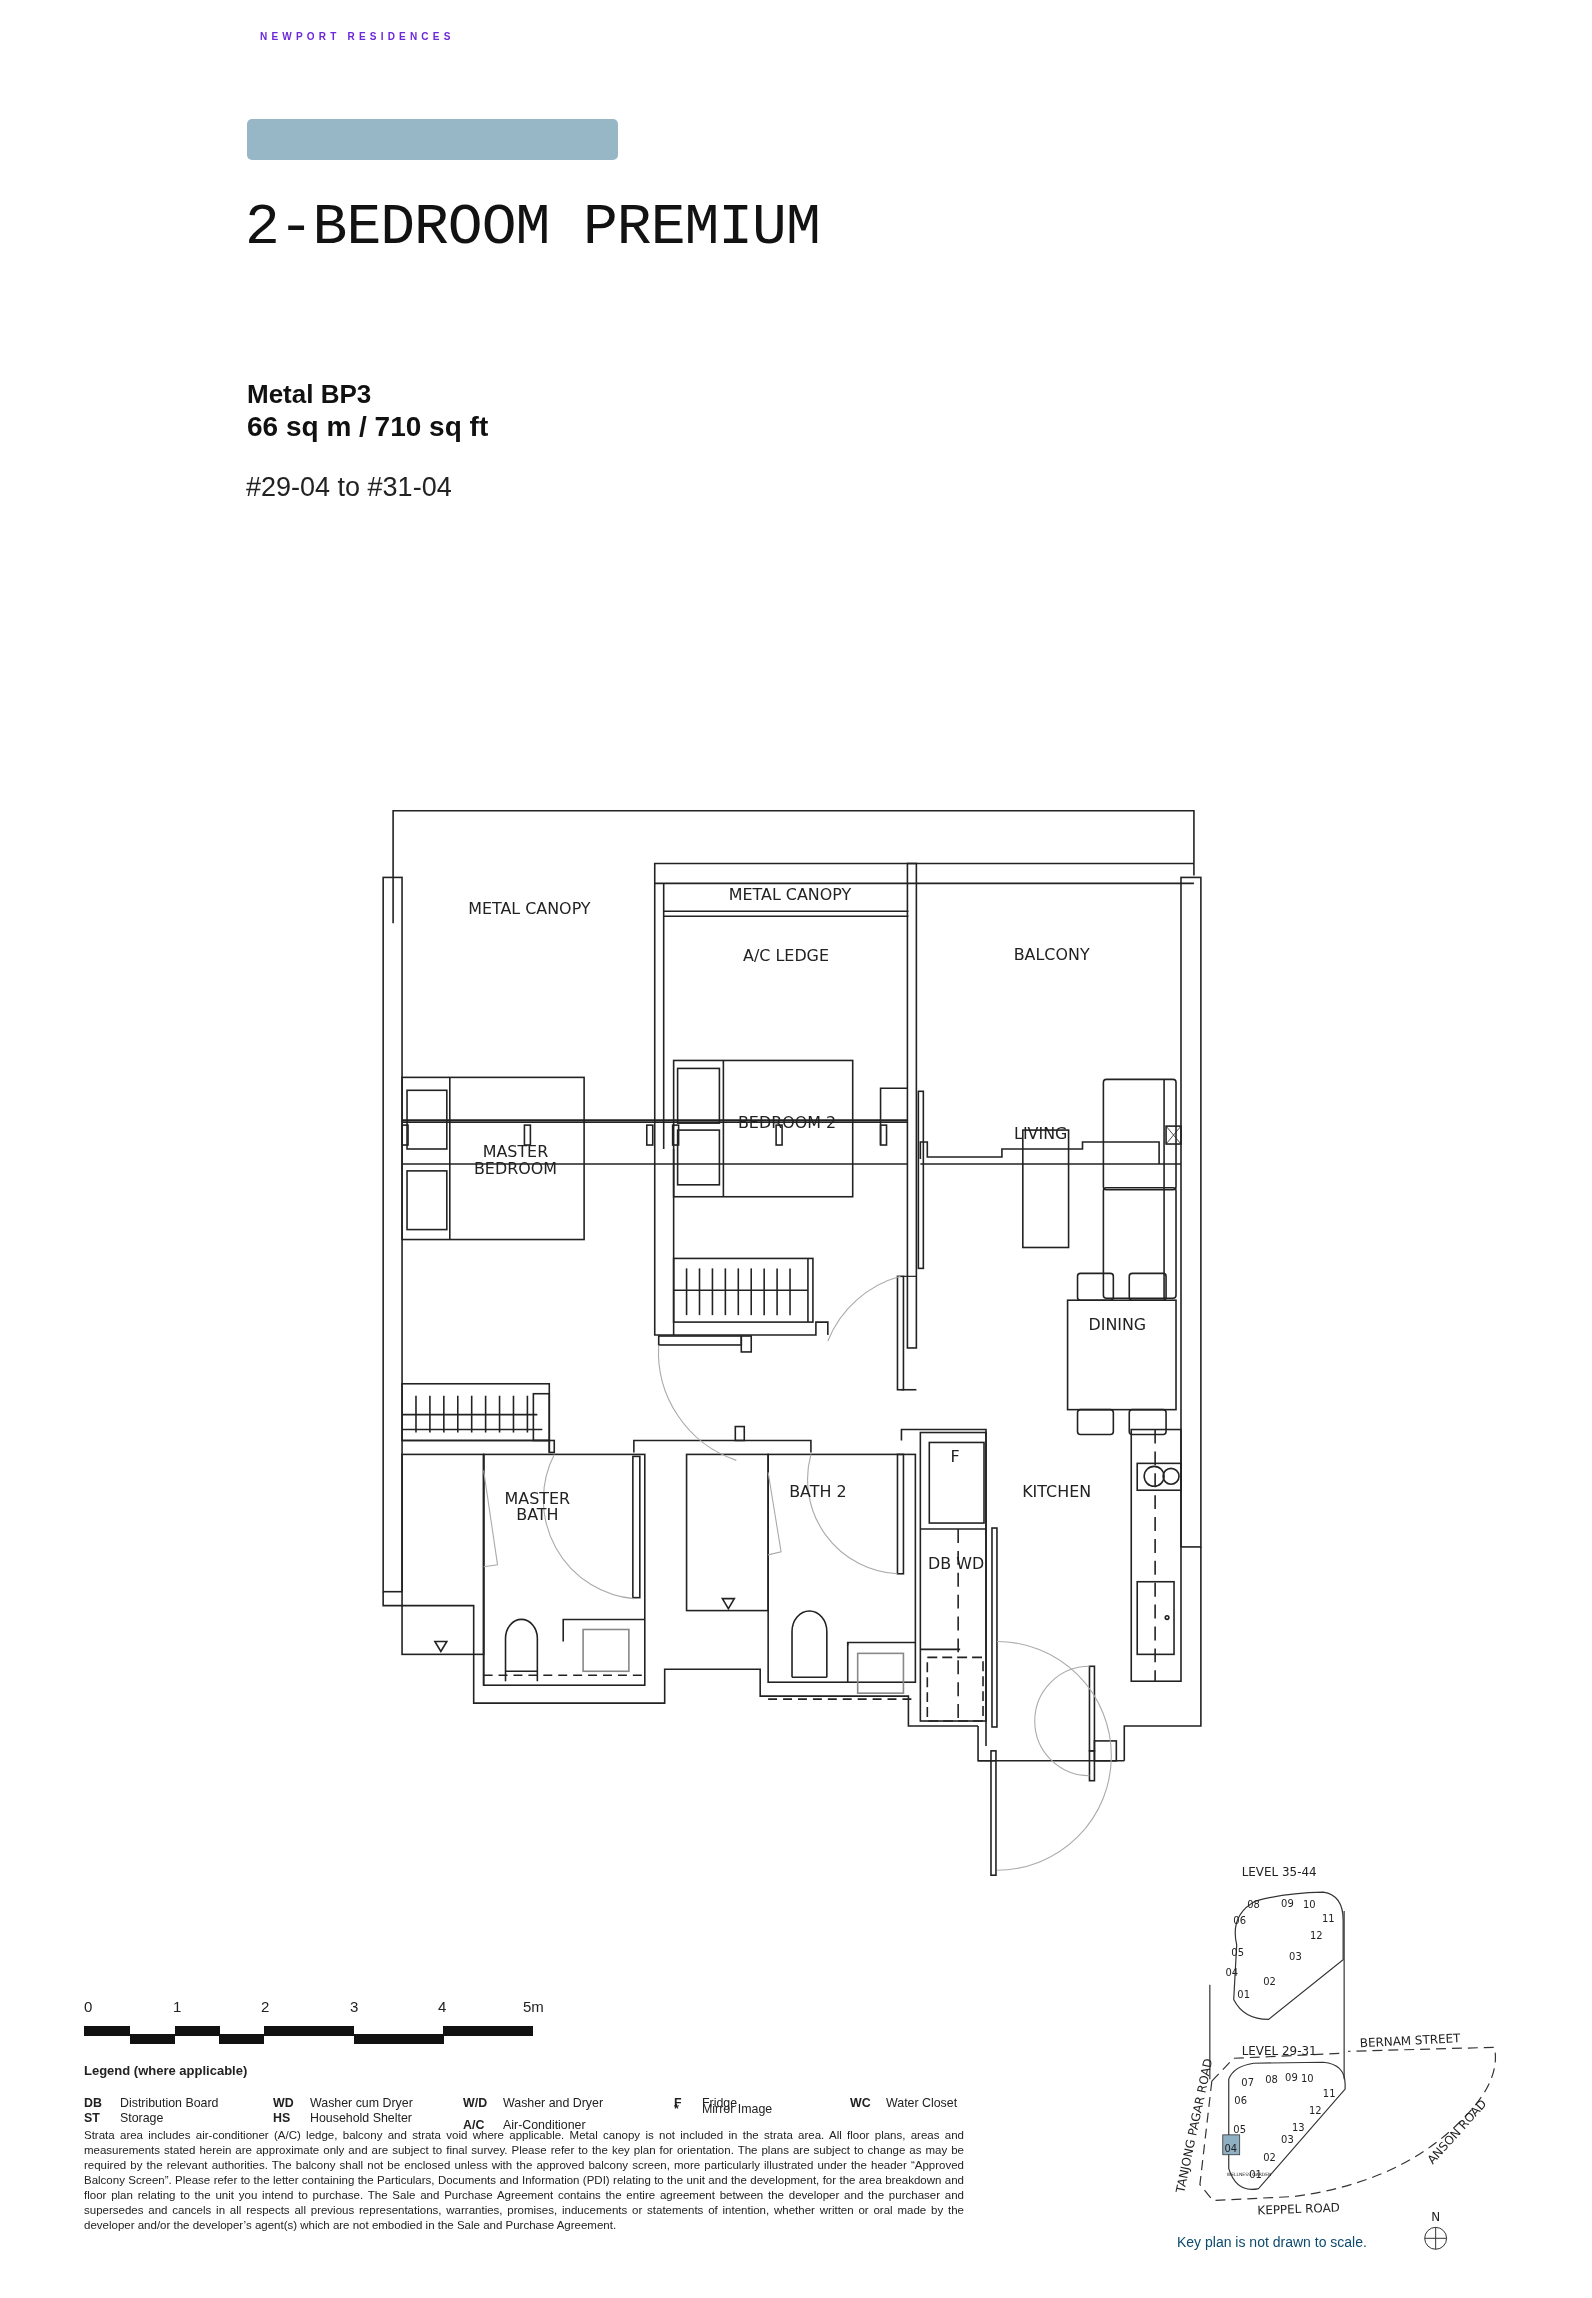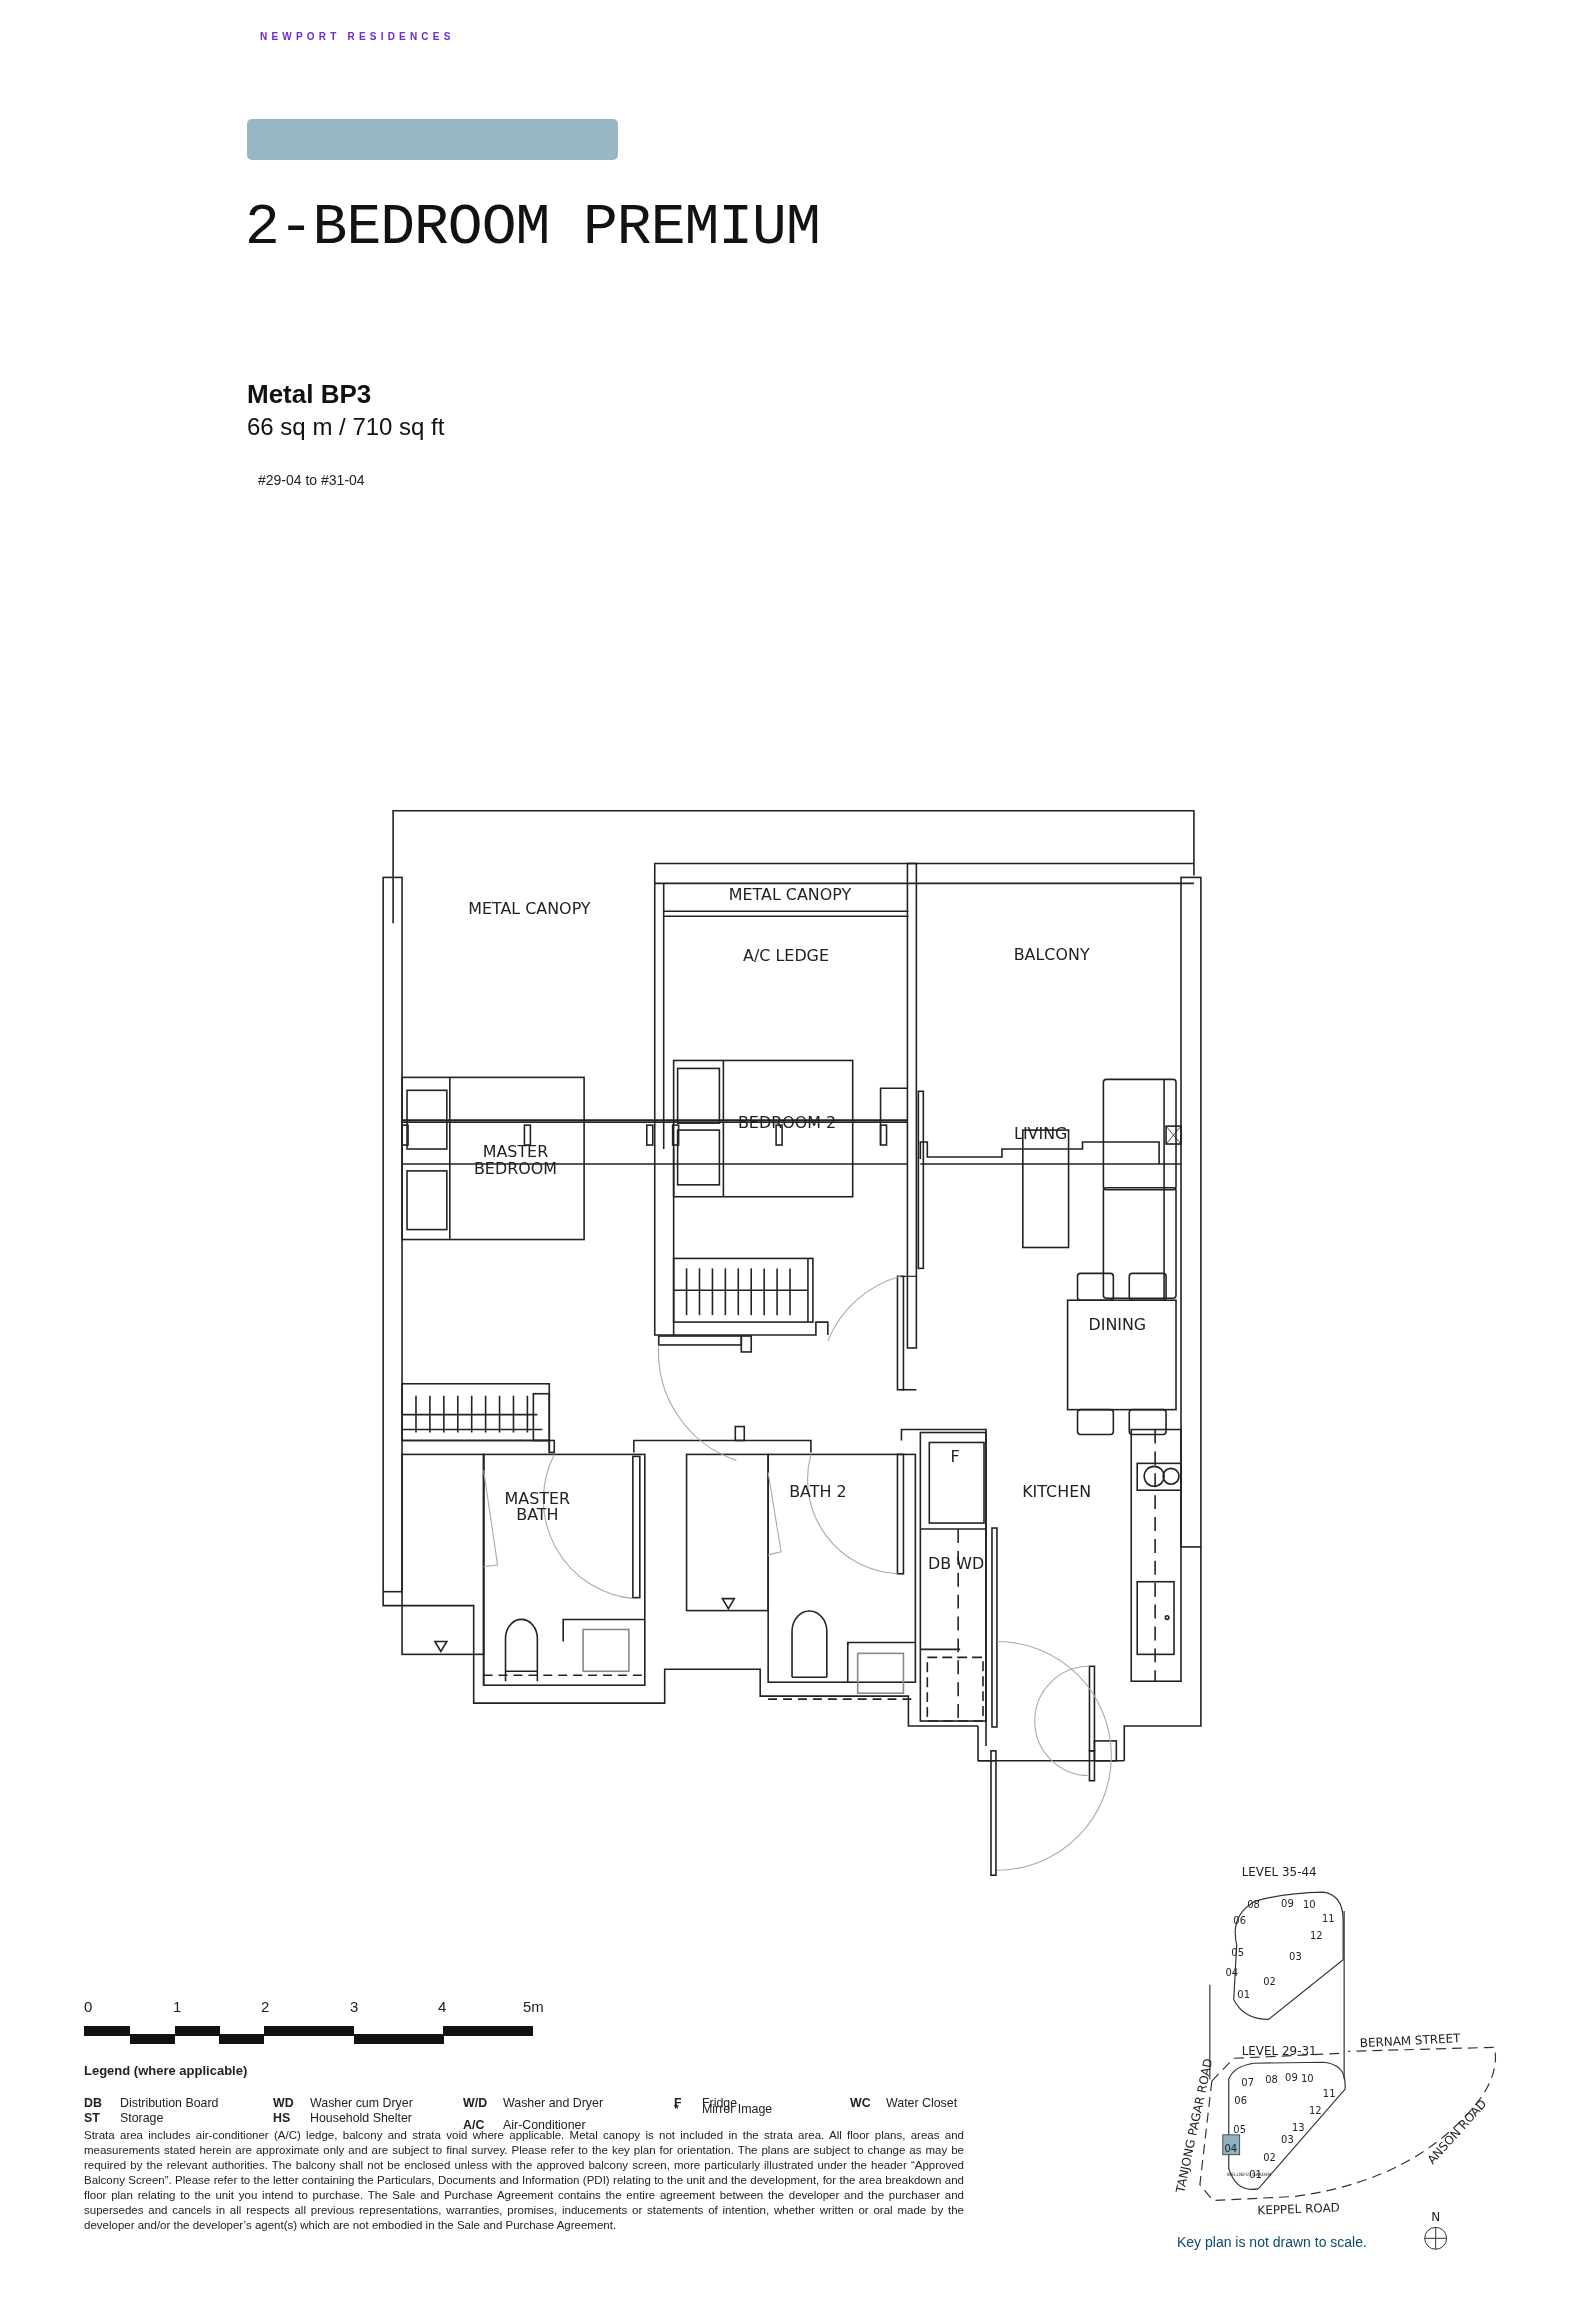--- a/index.html
+++ b/index.html
@@ -2,22 +2,22 @@
 <html><head>
 <meta charset="utf-8">
 <style>
   html, body { margin:0; padding:0; background:#ffffff; }
   body { width:1592px; height:2298px; position:relative; overflow:hidden; color:#111; font-family:"Liberation Sans", sans-serif; }
   .brand { position:absolute; left:260px; top:31px; font-size:10px; font-weight:bold; letter-spacing:4.2px; color:#6d28d9; }
   .accent-bar { position:absolute; left:247px; top:119px; width:371px; height:41px; background:#97b7c6; border-radius:5px; }
   .title { position:absolute; left:245px; top:195px; font-family:Liberation Mono, monospace; font-size:58px; letter-spacing:-1px; color:#121212; font-weight:normal; white-space:nowrap; transform:scaleX(1.0); }
   .type-block { position:absolute; left:247px; top:378px; }
   .type-name { font-size:26px; font-weight:bold; line-height:32px; }
-  .type-area { font-size:24px; font-weight:normal; line-height:34px; }
-  .units { position:absolute; left:258px; top:472px; font-size:14px; color:#222; }
+  .type-area { font-size:28px; font-weight:bold; line-height:34px; }
+  .units { position:absolute; left:246px; top:472px; font-size:27px; color:#222; }
   .plan { position:absolute; left:0; top:0; width:1592px; height:2298px; pointer-events:none; }
   .plan text { font-family:"DejaVu Sans", sans-serif; fill:#222; }
   .scale { position:absolute; left:84px; top:1998px; width:458px; height:50px; }
   .scale-label { position:absolute; top:0; font-size:15px; color:#222; }
   .scale-seg { position:absolute; height:10px; background:#111; }
   .legend { position:absolute; left:84px; top:2063px; font-size:12.4px; color:#222; }
   .legend-title { font-weight:bold; font-size:13px; margin-bottom:18px; }
   .legend-grid { position:relative; width:896px; height:32px; }
   .lg { position:absolute; white-space:nowrap; }
   .lg b { display:inline-block; font-weight:bold; }

